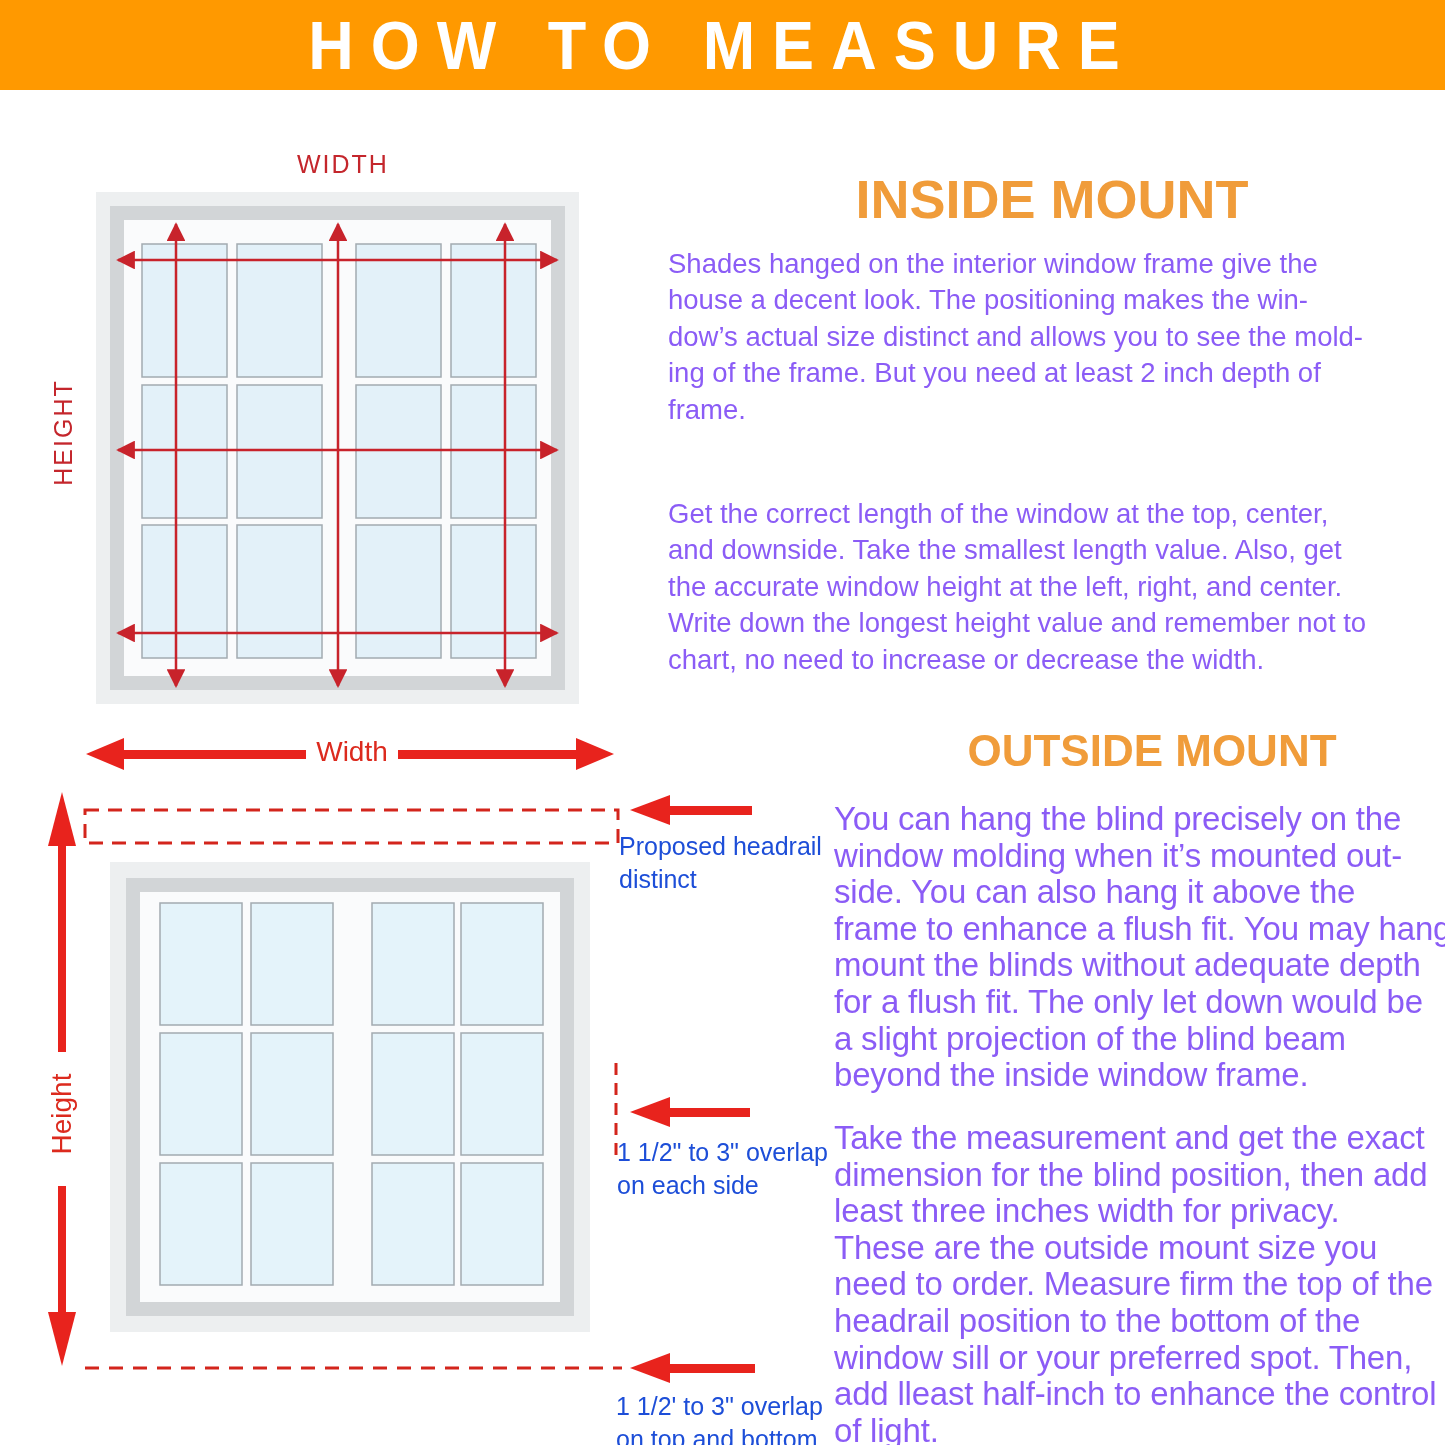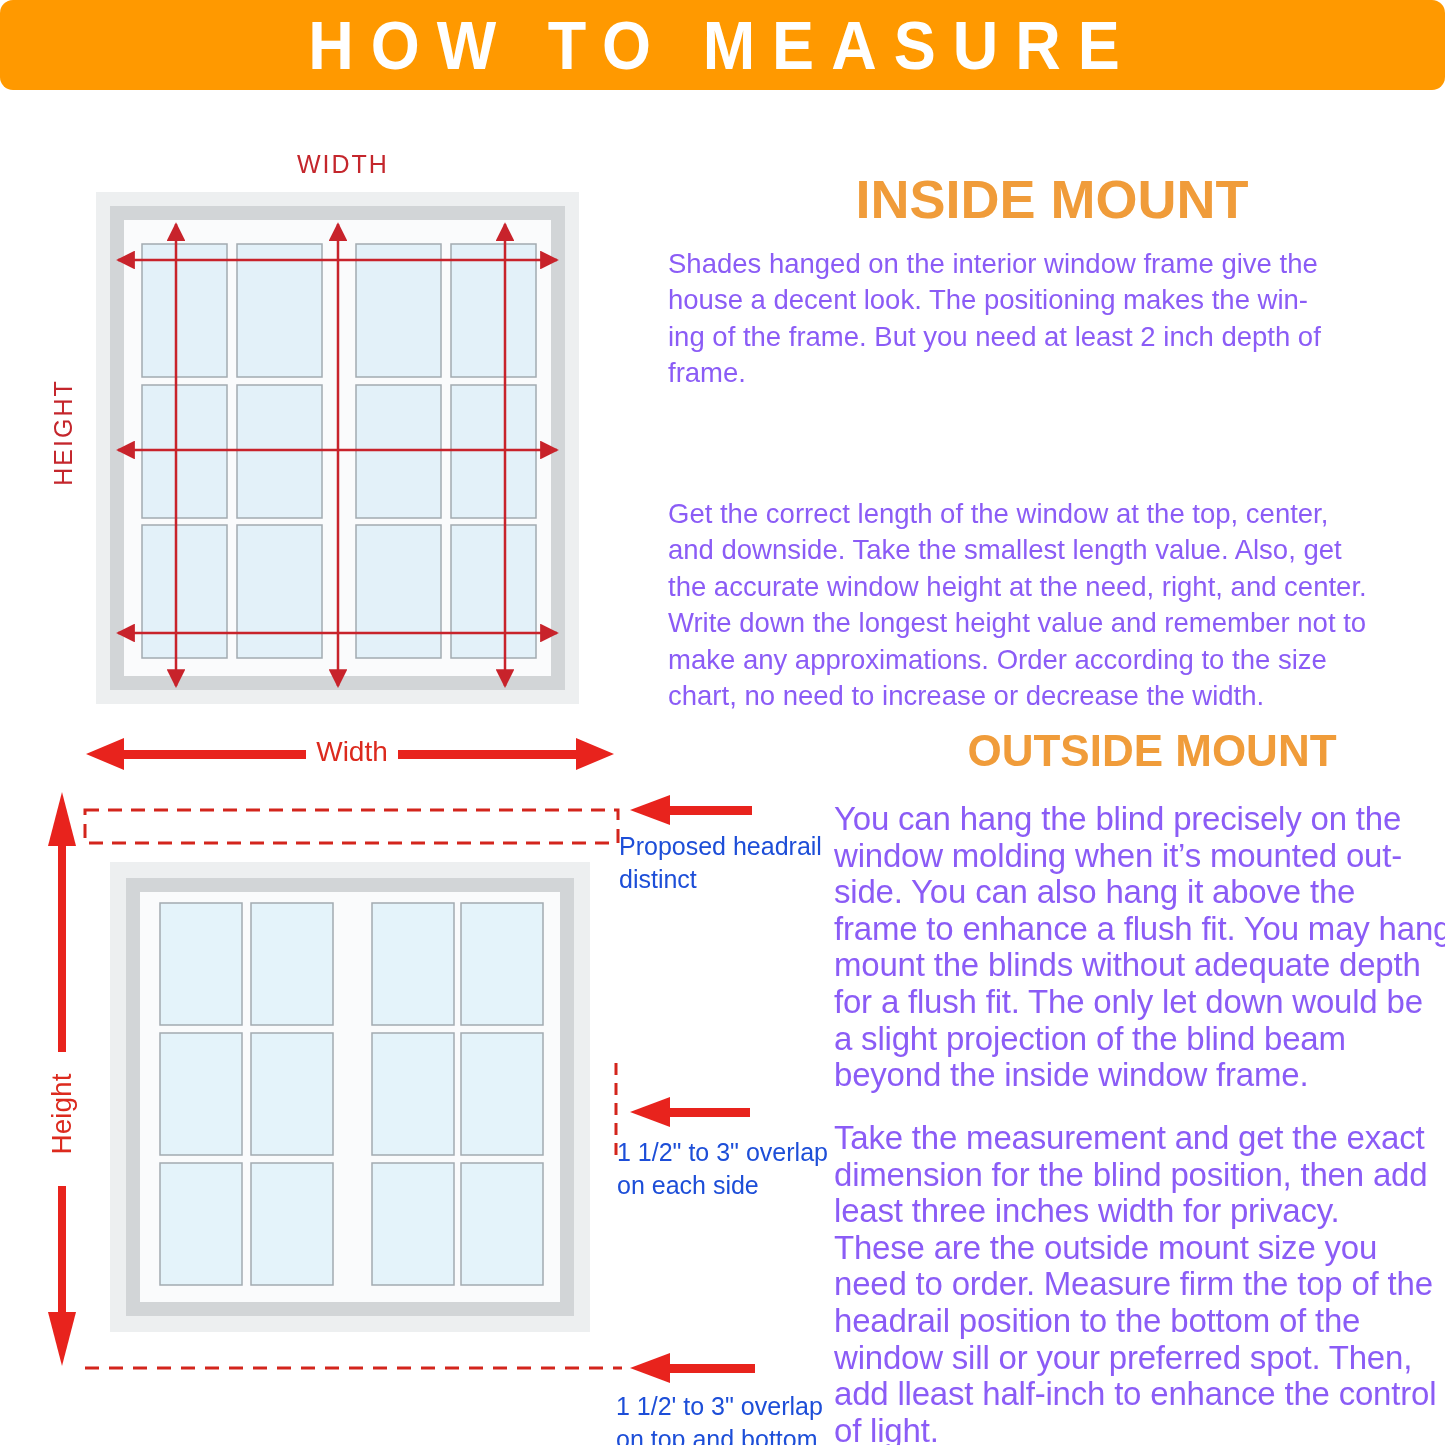--- a/index.html
+++ b/index.html
@@ -1,21 +1,21 @@
 <!DOCTYPE html>
 <html><head>
 <meta charset="utf-8">
 <style>
   html,body{margin:0;padding:0;background:#ffffff;}
   .canvas{position:relative;width:1445px;height:1445px;background:#ffffff;overflow:hidden;
           font-family:"Liberation Sans",sans-serif;}
 
   
   .banner{position:absolute;left:0;top:0;width:1445px;height:90px;background:#FF9900;
-          display:flex;align-items:center;justify-content:center;border-radius:13px;}
+          display:flex;align-items:center;justify-content:center;}
   .banner h1{margin:0;color:#ffffff;font-size:63px;font-weight:bold;letter-spacing:17px;
              transform:scaleY(1.1);white-space:nowrap;}
 
   
   .diagram{position:absolute;left:0;}
   .diagram.top{top:90px;}
   .diagram.bottom{top:700px;}
 
   
   .caps-label{position:absolute;color:#C4262C;font-size:25px;letter-spacing:2px;
@@ -87,29 +87,29 @@
     </g>
   </svg>
 
   <div class="caps-label" style="left:297px;top:150px;width:90px;">WIDTH</div>
   <div class="caps-label rot" style="left:8px;top:418px;width:110px;">HEIGHT</div>
 
   <h2 class="mount-heading inside">INSIDE MOUNT</h2>
   <div class="body-lines top-col p1">
       <div>Shades hanged on the interior window frame give the</div>
       <div>house a decent look. The positioning makes the win-</div>
+      <div>dow’s actual size distinct and allows you to see the mold-</div>
       <div>ing of the frame. But you need at least 2 inch depth of</div>
       <div>frame.</div>
     </div>
   <div class="body-lines top-col p2">
       <div>Get the correct length of the window at the top, center,</div>
       <div>and downside. Take the smallest length value. Also, get</div>
-      <div>the accurate window height at the need, right, and center.</div>
+      <div>the accurate window height at the left, right, and center.</div>
       <div>Write down the longest height value and remember not to</div>
-      <div>make any approximations. Order according to the size</div>
       <div>chart, no need to increase or decrease the width.</div>
     </div>
 
   <svg class="diagram bottom" width="820" height="745" viewBox="0 0 820 745">
 
     <g fill="#E8231D">
       <polygon points="86,54 124,38 124,70"></polygon>
       <rect x="122" y="50" width="184" height="9"></rect>
       <rect x="398" y="50" width="180" height="9"></rect>
       <polygon points="614,54 576,38 576,70"></polygon>

